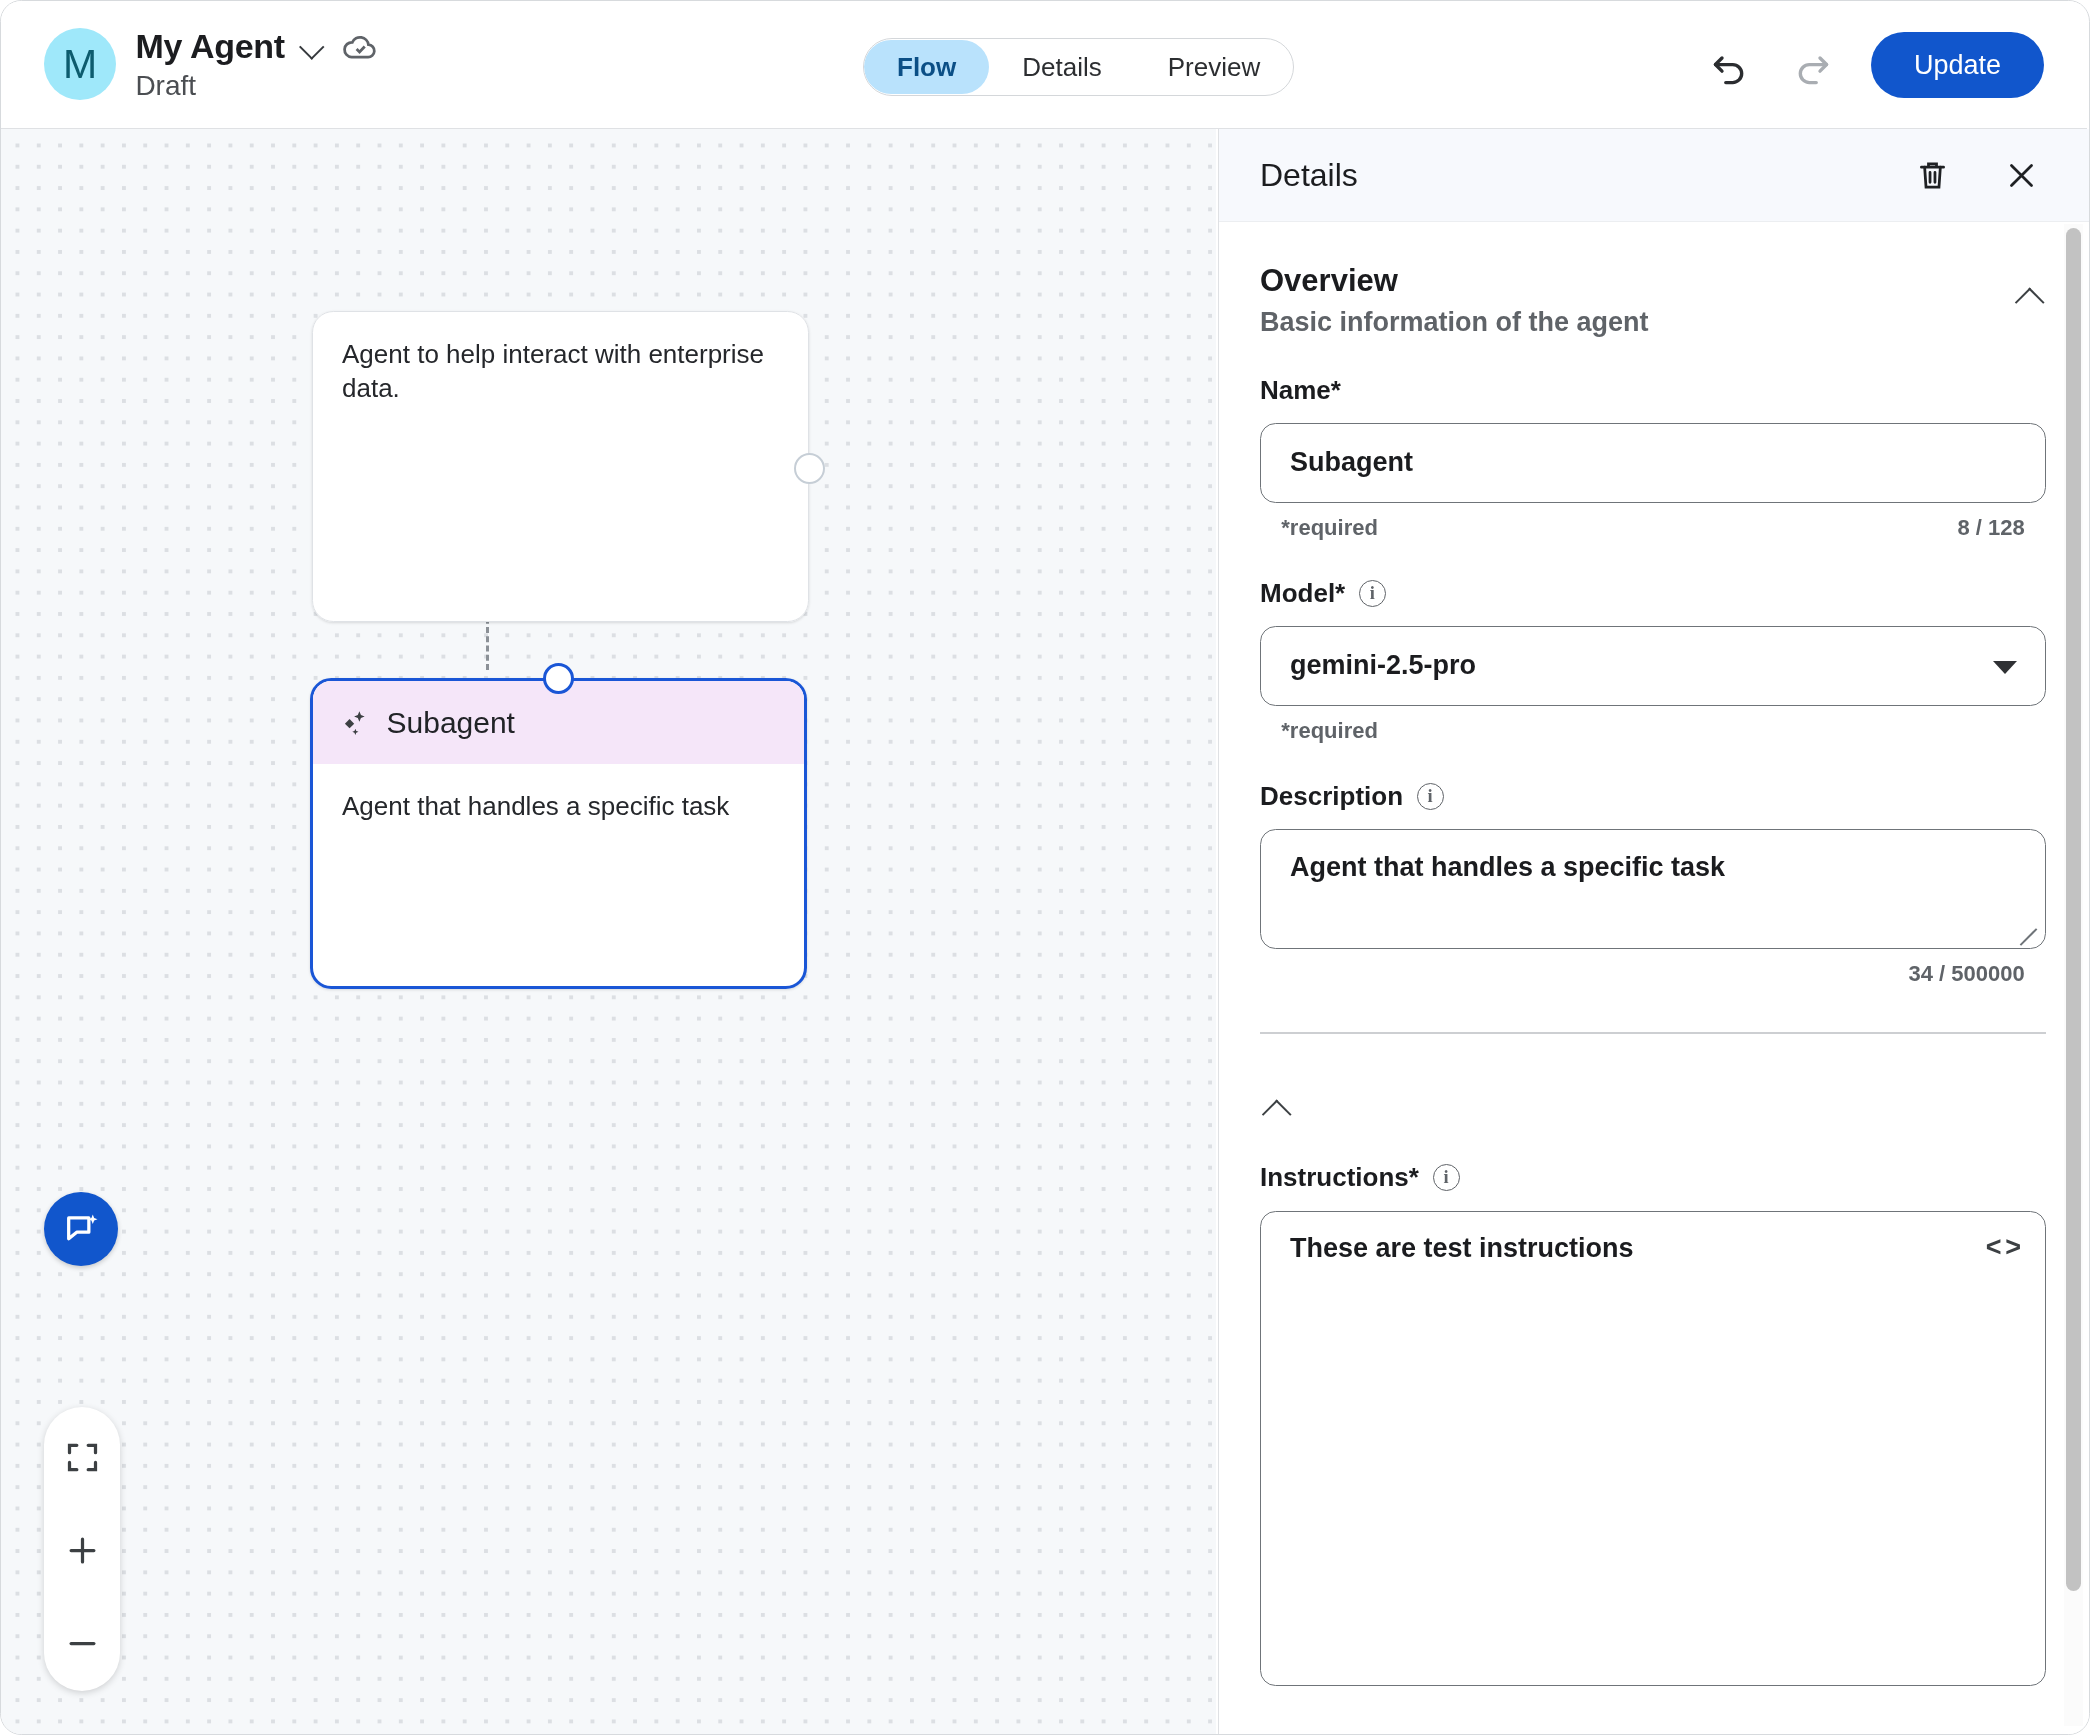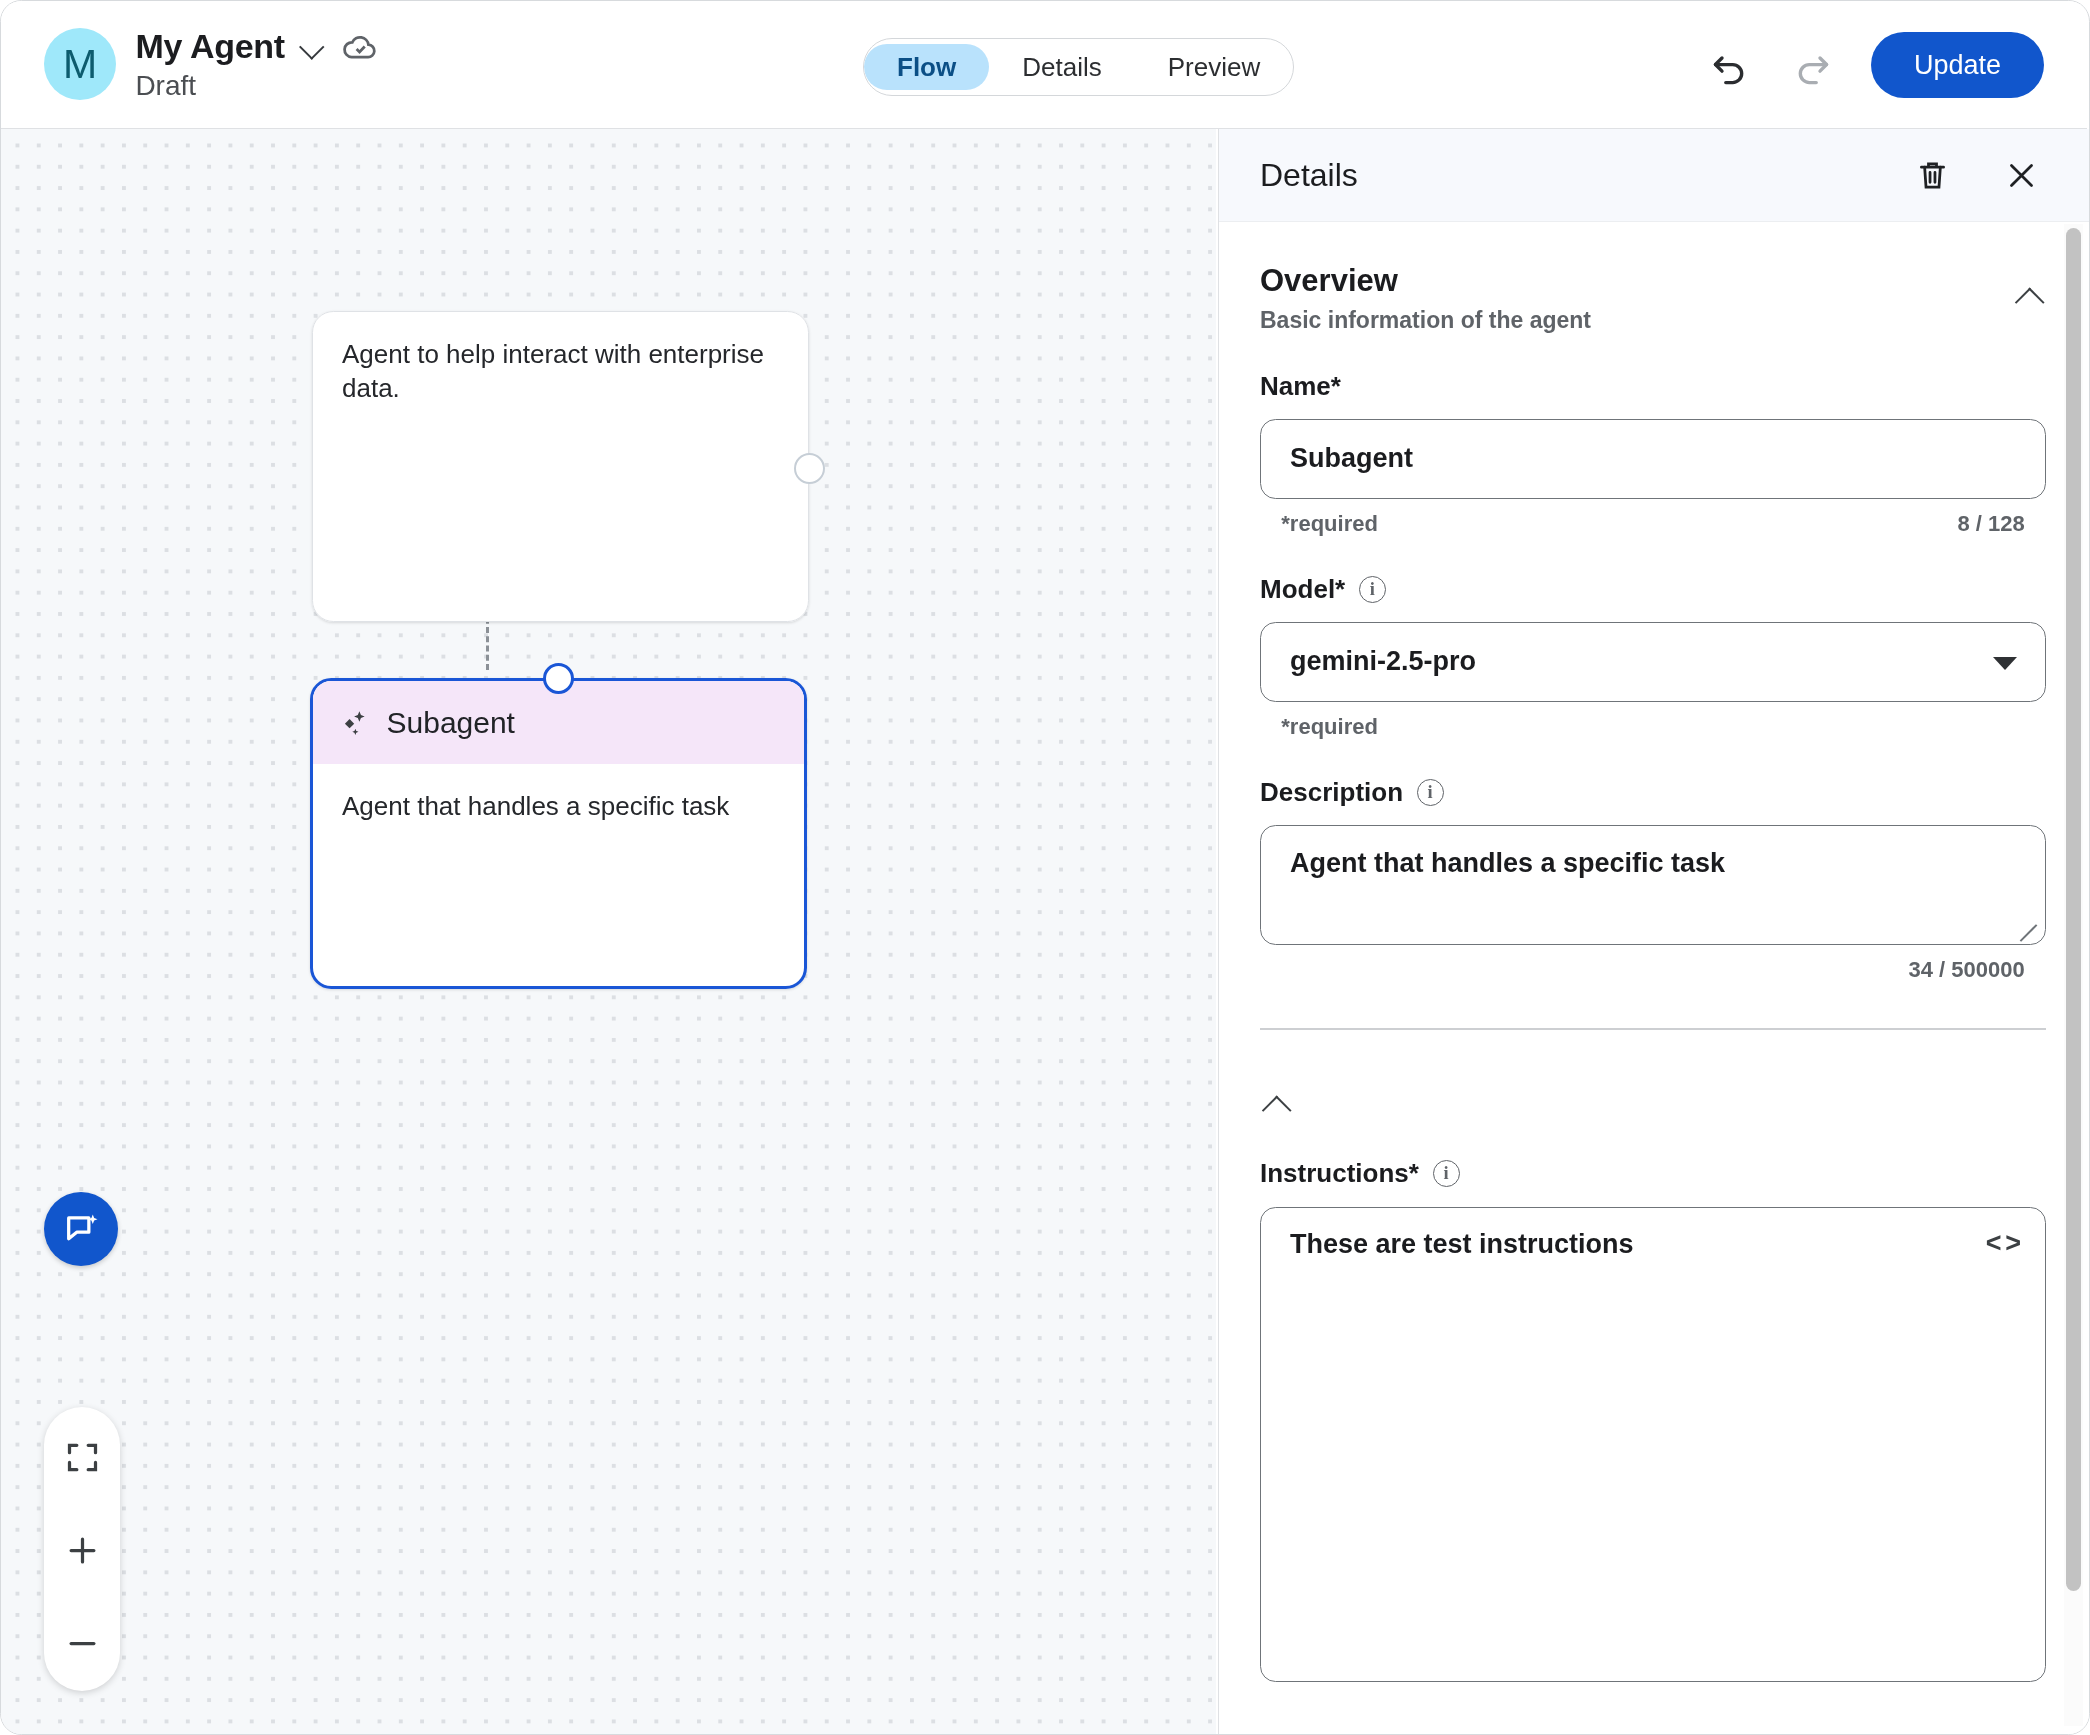--- a/index.html
+++ b/index.html
@@ -89,21 +89,21 @@
     height: 58px;
     display: flex;
     align-items: center;
     background: #ffffff;
     border: 1.9px solid #d4d7da;
     border-radius: 33px;
     padding: 0;
     overflow: hidden;
   }
   .tab {
-    height: 46px;
+    height: 54px;
     padding: 16px 33px;
     display: flex;
     align-items: center;
     font-size: 26px;
     color: #2c2e31;
     cursor: pointer;
     border-radius: 33px;
     white-space: nowrap;
   }
   .tab.active {
@@ -264,21 +264,21 @@
     font-weight: bold;
   }
 
   .section-head {
     display: flex;
     align-items: flex-start;
     padding-top: 41px;
   }
   .section-head-text { flex: 1; }
   .section-title { font-size: 31px; color: #1b1c1f; }
-  .section-sub { font-size: 23px; color: #5f6368; margin-top: 7.8px; }
+  .section-sub { font-size: 27px; color: #5f6368; margin-top: 7.8px; }
   .chev-up {
     width: 33px; height: 33px;
     position: relative;
     cursor: pointer;
     margin-top: 17.5px;
   }
   .chev-up::before {
     content: "";
     position: absolute;
     left: 5.8px; top: 11.6px;

